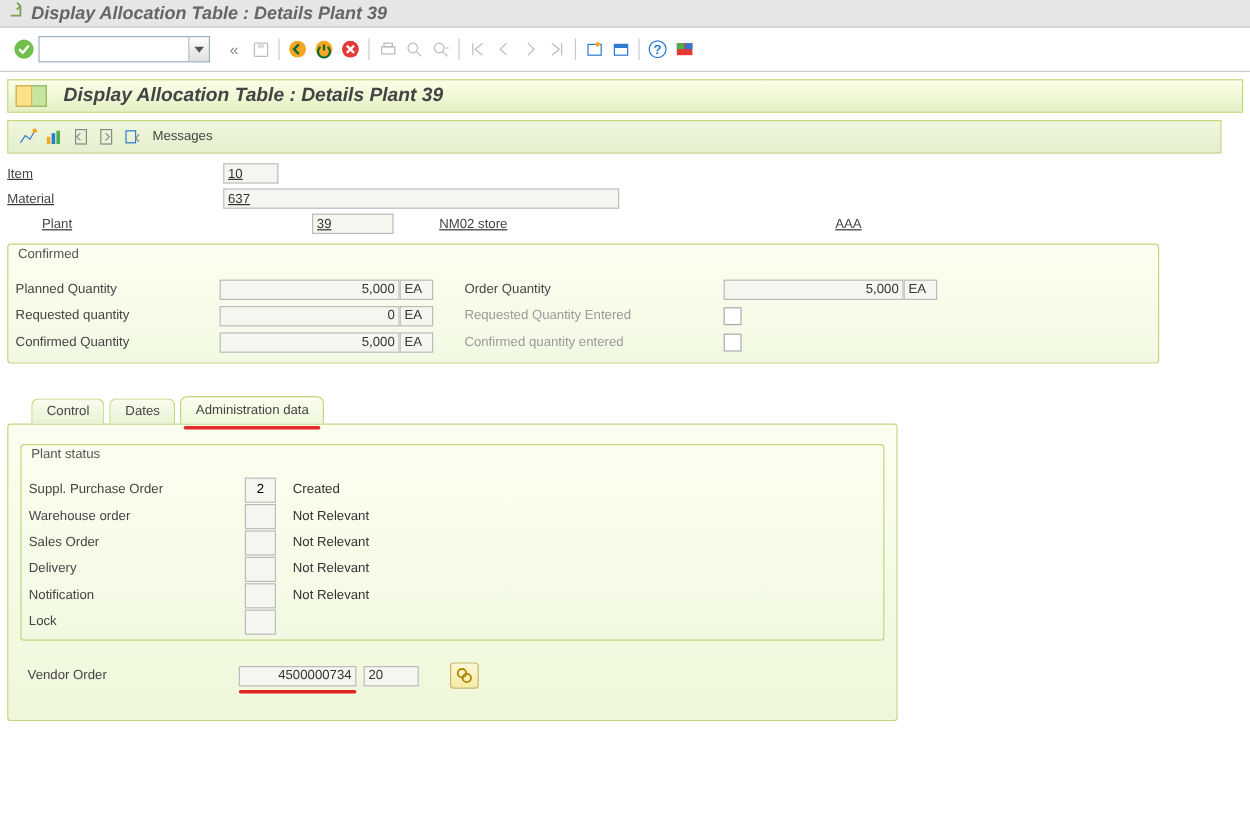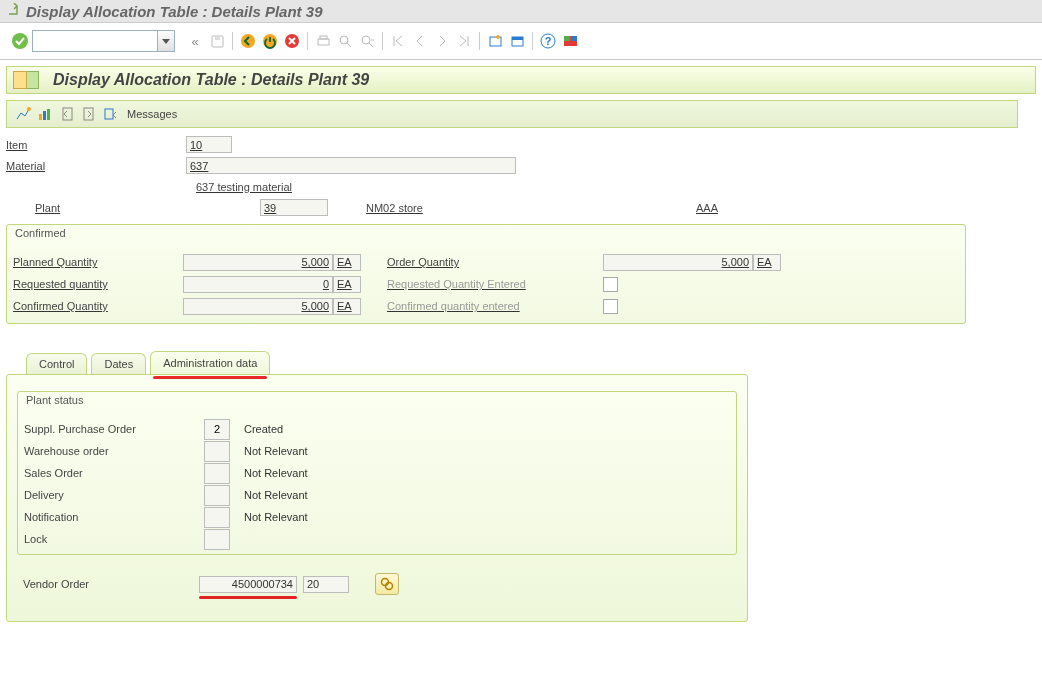--- a/index.html
+++ b/index.html
@@ -20,21 +20,21 @@
   .app-tb .lbl{margin-left:4px;color:#444;}
   .content{margin:0 6px;}
   .row{display:flex;align-items:center;height:21px;text-decoration:underline;}
   .lbl{color:#444;}
   .lblcol{width:180px;}
   .ro-input{height:17px;border:1px solid #bcbcbc;background:#f5f6ef;padding:0 3px;font-size:11px;color:#333;box-sizing:border-box;}
   .right{text-align:right;}
   .fieldset{border:1px solid #c2d67e;border-radius:3px;margin-top:6px;background:linear-gradient(#fbfff0,#f2f9e2);}
   .fs-title{height:20px;padding:2px 8px;color:#555;}
   .fs-body{padding:2px 6px 6px 6px;}
-  .qrow{display:flex;align-items:center;height:22px;text-decoration:underline;}
+  .qrow{display:flex;align-items:center;height:22px;}
   .qlbl{width:170px;}
   .qin{width:150px;}
   .qun{width:28px;}
   .tabstrip{margin-top:28px;}
   .tab-bar{display:flex;align-items:flex-end;height:22px;padding-left:20px;position:relative;}
   .tab{height:20px;border:1px solid #c2d67e;border-bottom:none;border-radius:6px 6px 0 0;background:linear-gradient(#f8fcee,#e9f2d4);padding:0 12px;display:flex;align-items:center;margin-right:4px;cursor:pointer;color:#444;position:relative;}
   .tab.active{background:linear-gradient(#fbffef,#eef7da);height:22px;z-index:2;}
   .tab-underline{position:absolute;bottom:-5px;left:2px;right:2px;height:3px;background:#d83a3a;border-radius:2px;}
   .tab.active .tab-underline{background:#e82a2a;}
   .tab-pane{border:1px solid #c2d67e;border-radius:3px;background:linear-gradient(#fbfff0,#eef7da);padding:16px 10px 26px 10px;width:720px;}
@@ -222,23 +222,20 @@
 
   <div class="row">
     <span class="lbl lblcol">Item</span>
     <input class="ro-input" style="width: 46px;" readonly="" value="10">
   </div>
   <div class="row">
     <span class="lbl lblcol">Material</span>
     <input class="ro-input" style="width: 330px;" readonly="" value="637">
   </div>
   <div class="row">
-    <span class="desc-ind">637 testing material</span>
-  </div>
-  <div class="row">
     <span class="lbl" style="width:225px;padding-left:29px;">Plant</span>
     <input class="ro-input" style="width: 68px;" readonly="" value="39">
     <span style="width:38px"></span>
     <span class="lbl" style="width:330px;">NM02 store</span>
     <span class="lbl">AAA</span>
   </div>
 
   <div class="fieldset" style="width:958px;">
     <div class="fs-title">Confirmed</div>
     <div class="fs-body">

